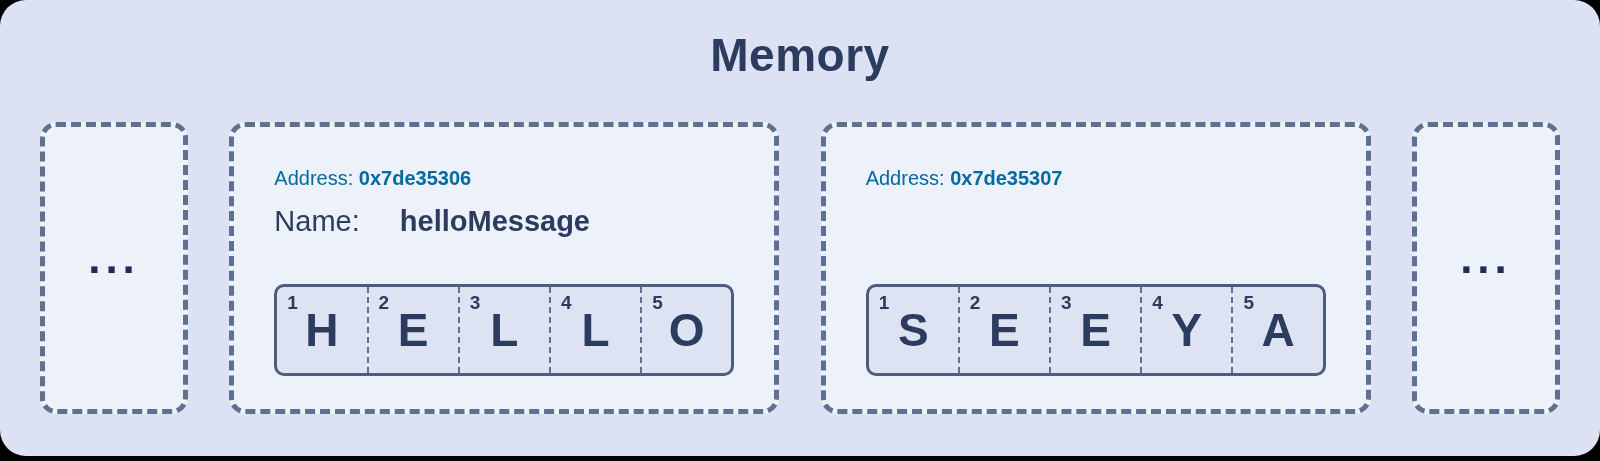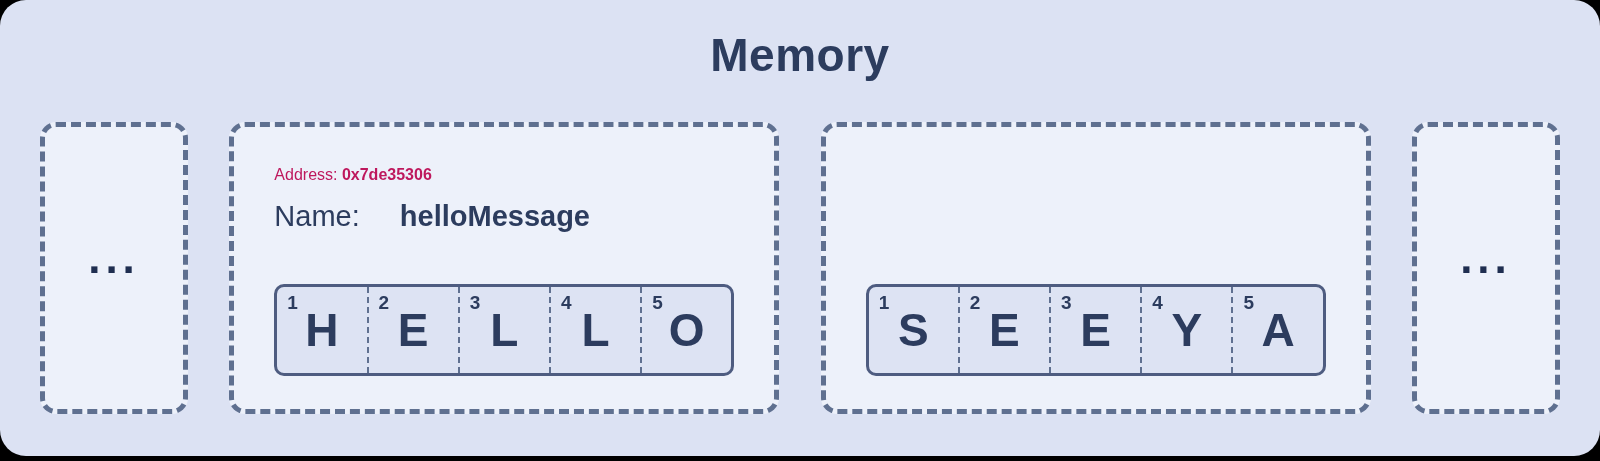--- a/index.html
+++ b/index.html
@@ -58,22 +58,22 @@
     width: 550px;
     box-sizing: border-box;
     border: 5px dashed #5f7090;
     border-radius: 16px;
     background: #edf1fa;
     padding: 38px 40px 33px 40px;
     display: flex;
     flex-direction: column;
   }
   .addr-line {
-    font-size: 16px;
-    color: #be185d;
+    font-size: 20px;
+    color: #0369a1;
     line-height: 1.3;
   }
   .addr-value { font-weight: bold; }
   .name-line {
     margin-top: 12px;
     font-size: 29px;
     color: #2c3c5e;
     line-height: 1.25;
   }
   .name-value { font-weight: bold; margin-left: 32px; }
@@ -148,20 +148,24 @@
           <span class="cell-char">L</span>
         </div>
         <div class="cell">
           <span class="cell-index">5</span>
           <span class="cell-char">O</span>
         </div>
       </div>
     </div>
 
     <div class="mem-block">
+      <div class="addr-line">
+        <span>Address:</span>
+        <span class="addr-value">0x7de35307</span>
+      </div>
       <div class="cell-array">
         <div class="cell">
           <span class="cell-index">1</span>
           <span class="cell-char">S</span>
         </div>
         <div class="cell">
           <span class="cell-index">2</span>
           <span class="cell-char">E</span>
         </div>
         <div class="cell">

